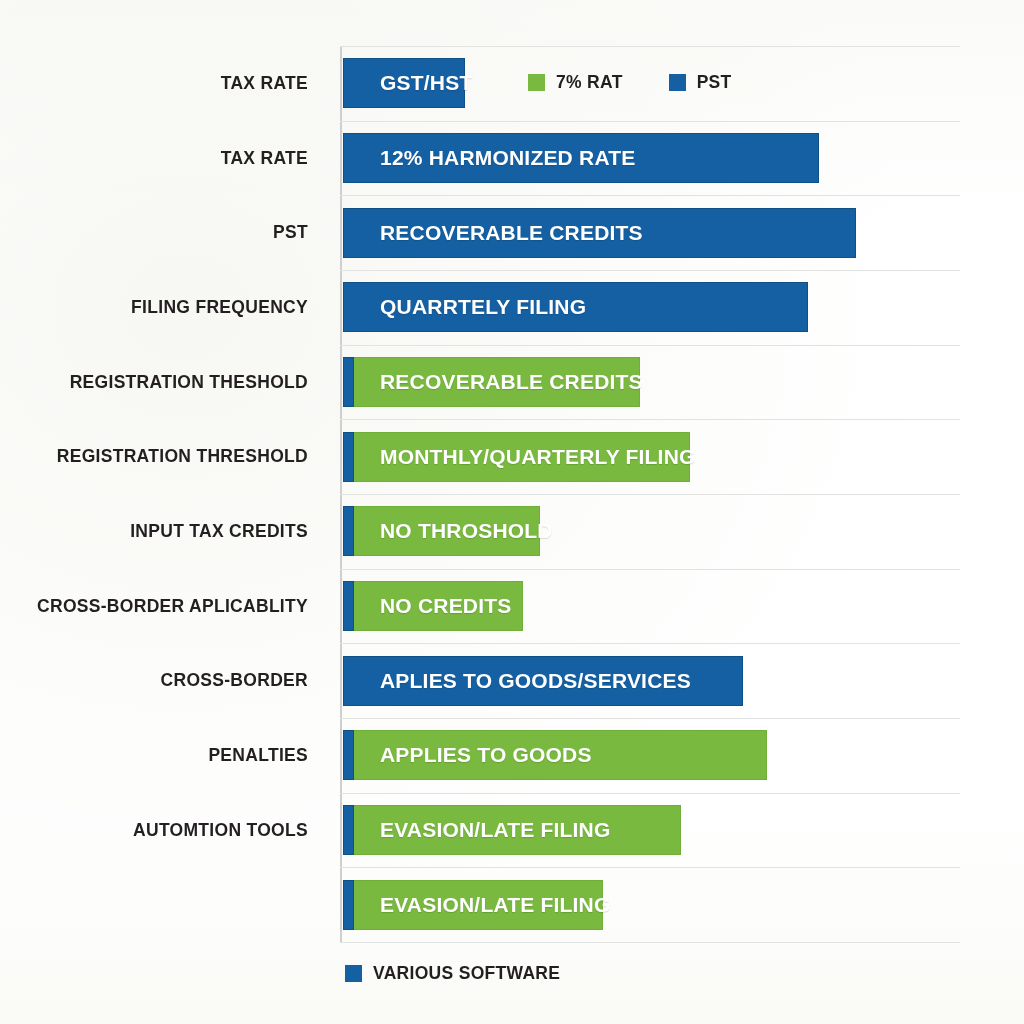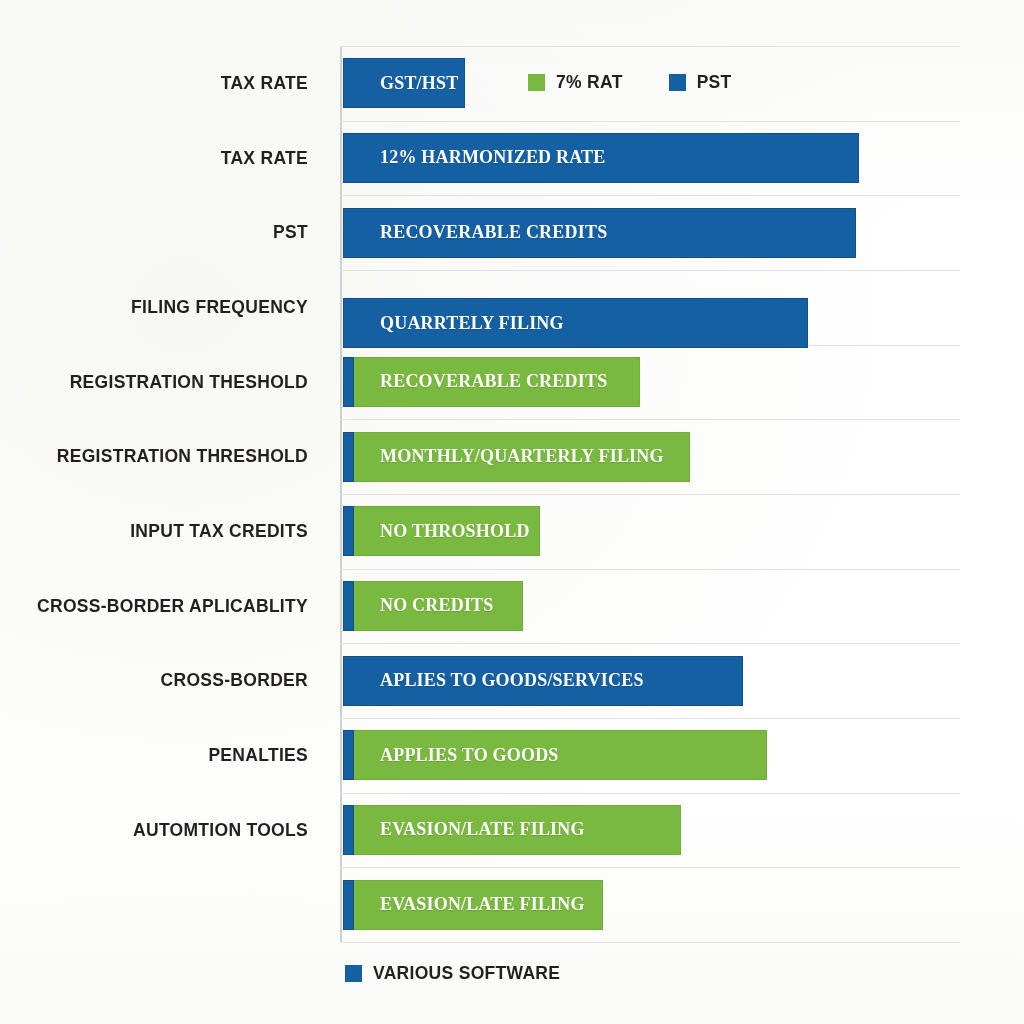--- a/index.html
+++ b/index.html
@@ -114,27 +114,26 @@
     bottom: -1px;
     width: 11px;
     background: #1560a2;
     border: 1px solid #114f87;
     box-sizing: border-box;
   }
   .bar-text {
     position: relative;
     z-index: 2;
     padding-left: 36px;
-    font-size: 18px;
+    font-size: 21px;
     font-weight: 600;
     color: #ffffff;
     white-space: nowrap;
     letter-spacing: 0.2px;
     text-shadow: 0 1px 1px rgba(0,0,0,0.14);
-    font-family: Liberation Serif, serif;
   }
 
   
   .legend {
     position: absolute;
     display: flex;
     align-items: center;
   }
   .legend-item {
     display: flex;
@@ -205,30 +204,30 @@
         <div class="gridline" style="top: 821.333px;"></div>
         <div class="gridline" style="top: 896px;"></div>
       </div>
     <div id="rows">
         <div class="row" style="top: 0px; height: 74.6667px;">
           <div class="bar blue" style="left: 3px; width: 122px; top: 12.3333px;">
             <span class="bar-text">GST/HST</span>
           </div>
         </div>
         <div class="row" style="top: 74.6667px; height: 74.6667px;">
-          <div class="bar blue" style="left: 3px; width: 516px; top: 12.3333px;">
+          <div class="bar blue" style="left: 3px; width: 476px; top: 12.3333px;">
             <span class="bar-text">12% HARMONIZED RATE</span>
           </div>
         </div>
         <div class="row" style="top: 149.333px; height: 74.6667px;">
           <div class="bar blue" style="left: 3px; width: 513px; top: 12.3333px;">
             <span class="bar-text">RECOVERABLE CREDITS</span>
           </div>
         </div>
-        <div class="row" style="top: 240px; height: 74.6667px;">
+        <div class="row" style="top: 224px; height: 74.6667px;">
           <div class="bar blue" style="left: 3px; width: 465px; top: 12.3333px;">
             <span class="bar-text">QUARRTELY FILING</span>
           </div>
         </div>
         <div class="row" style="top: 298.667px; height: 74.6667px;">
           <div class="bar green" style="left: 3px; width: 297px; top: 12.3333px;">
             <span class="stub" style="background: rgb(21, 96, 162);"></span>
             <span class="bar-text">RECOVERABLE CREDITS</span>
           </div>
         </div>

